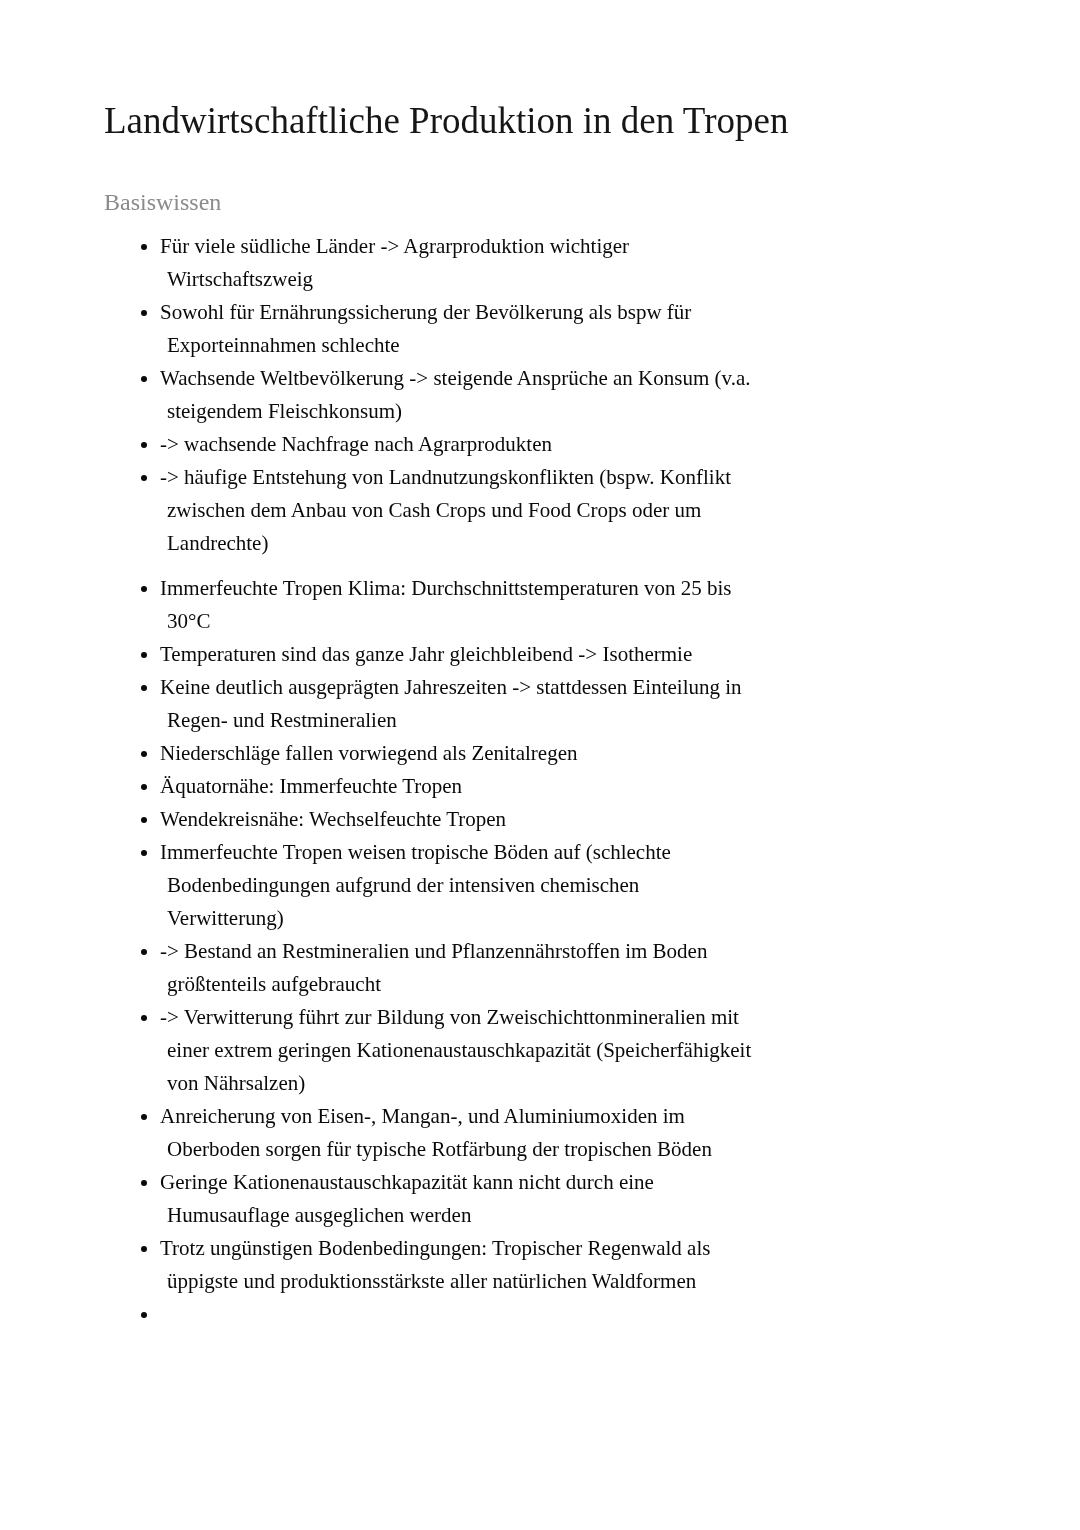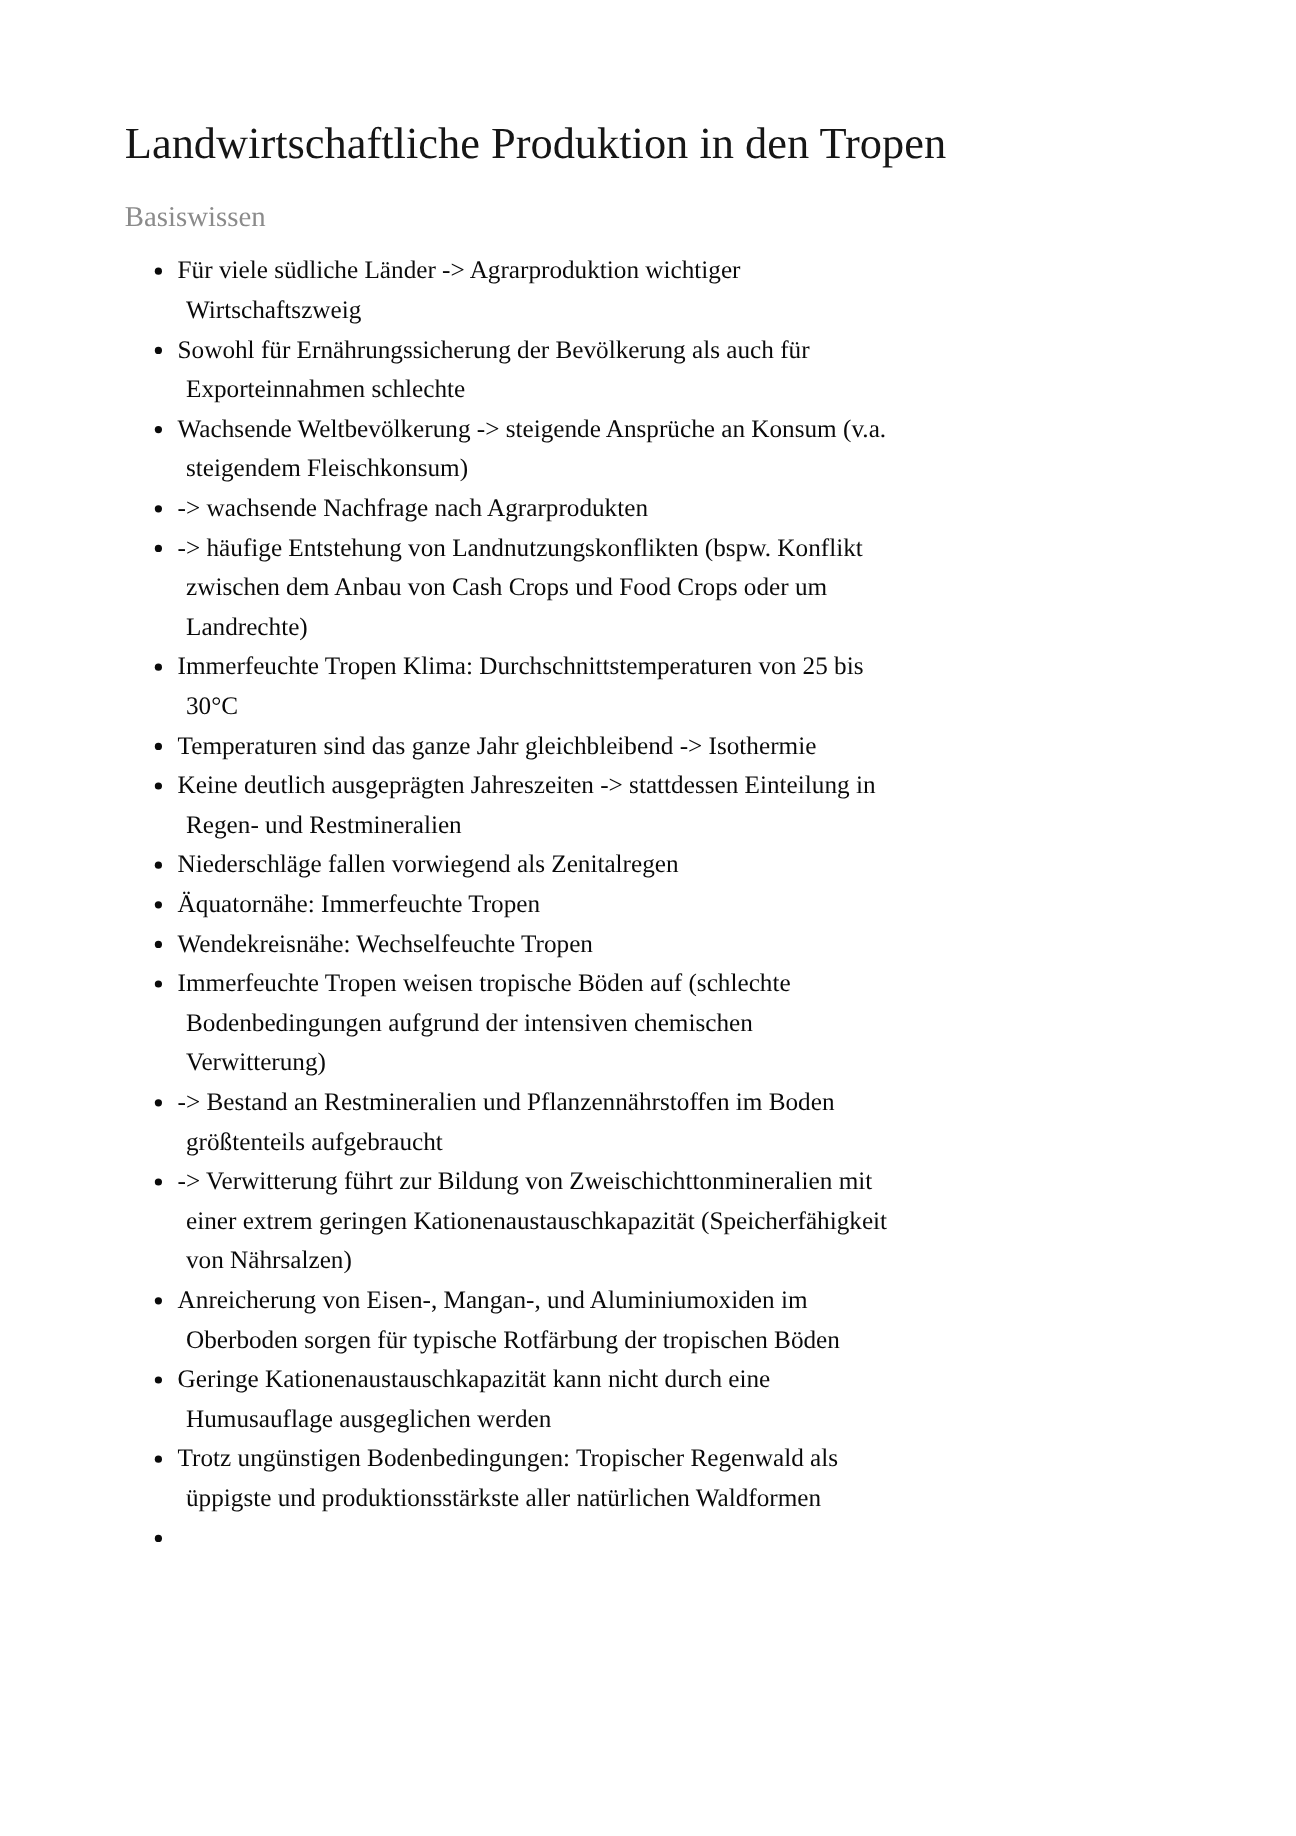--- a/index.html
+++ b/index.html
@@ -18,26 +18,26 @@
     font-size: 37px;
     font-weight: 400;
     line-height: 1.36;
     max-width: 700px;
     color: #161616;
   }
   h2.section-heading {
     font-size: 24px;
     font-weight: 400;
     color: #8b8b8b;
-    margin-top: 22px;
+    margin-top: 43px;
     margin-bottom: 14px;
   }
   ul.bullet-list {
     list-style: disc outside;
-    margin: 0;
+    margin: 12px;
     padding-left: 44px;
   }
   ul.bullet-list li {
     font-size: 21px;
     line-height: 33px;
     max-width: 600px;
     padding-left: 7px;
     text-indent: -7px;
     color: #0a0a0a;
   }
@@ -45,21 +45,21 @@
 </style>
 </head>
 <body>
 
 <div class="page">
   <h1 class="doc-title">Landwirtschaftliche Produktion in den Tropen</h1>
   <div id="sections">
       <h2 class="section-heading">Basiswissen</h2>
       <ul class="bullet-list">
         <li><span>Für viele südliche Länder -&gt; Agrarproduktion wichtiger Wirtschaftszweig</span></li>
-        <li><span>Sowohl für </span><strong>Ernährungssicherung</strong><span> der Bevölkerung als auch für </span><strong>Exporteinnahmen</strong><span> schlechte</span></li>
+        <li><span>Sowohl für </span><strong>Ernährungssicherung</strong><span> der Bevölkerung als bspw für </span><strong>Exporteinnahmen</strong><span> schlechte</span></li>
         <li><span>Wachsende Weltbevölkerung -&gt; steigende Ansprüche an Konsum (v.a. steigendem Fleischkonsum)</span></li>
         <li><span>-&gt; wachsende Nachfrage nach Agrarprodukten</span></li>
         <li><span>-&gt; häufige Entstehung von </span><strong>Landnutzungskonflikten</strong><span> (bspw. Konflikt zwischen dem Anbau von Cash Crops und Food Crops oder um Landrechte)</span></li>
       </ul>
       <ul class="bullet-list">
         <li><span>Immerfeuchte Tropen Klima: Durchschnittstemperaturen von 25 bis 30°C</span></li>
         <li><span>Temperaturen sind das ganze Jahr gleichbleibend -&gt; </span><strong>Isothermie</strong></li>
         <li><span>Keine deutlich ausgeprägten Jahreszeiten -&gt; stattdessen Einteilung in </span><strong>Regen- und Restmineralien</strong></li>
         <li><span>Niederschläge fallen vorwiegend als </span><strong>Zenitalregen</strong></li>
         <li><span>Äquatornähe: Immerfeuchte Tropen</span></li>

